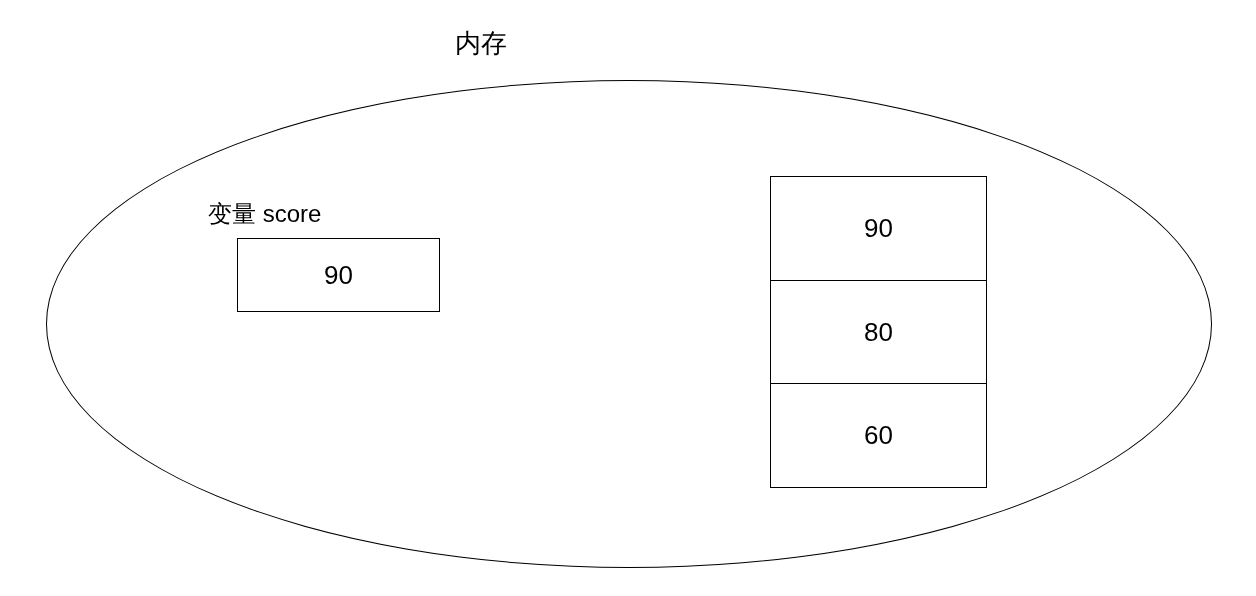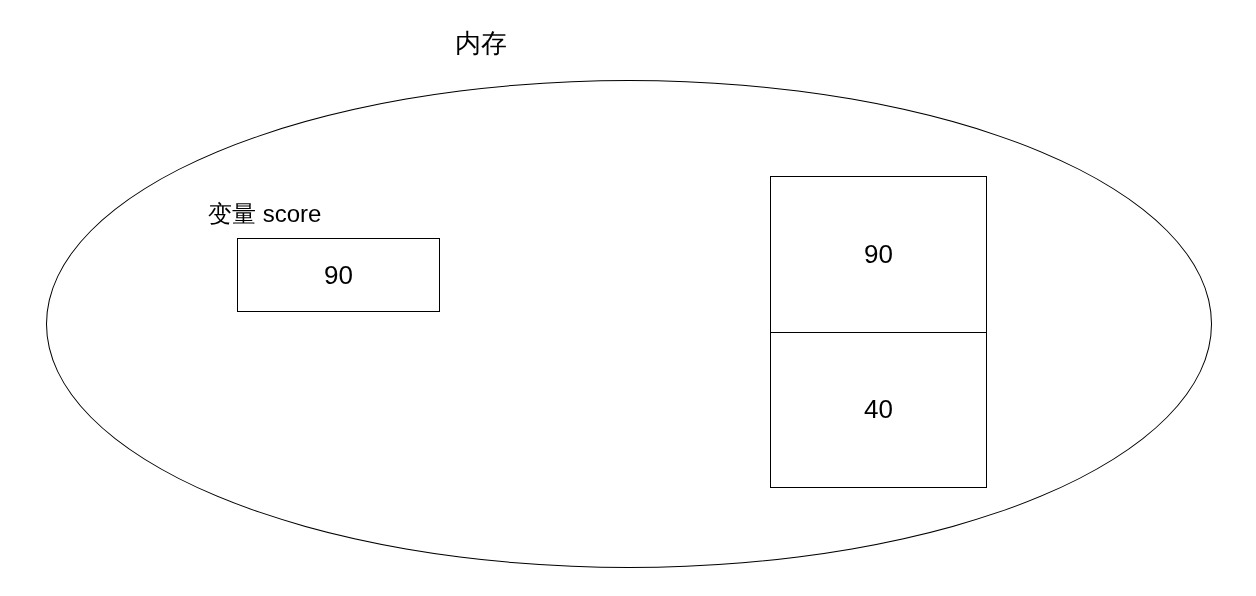--- a/index.html
+++ b/index.html
@@ -98,16 +98,17 @@
 
   <div class="var-label">变量 score</div>
 
   <div class="var-box">
     <span>90</span>
   </div>
 
 
   <div class="array-box">
     <div class="array-cell">90</div>
-    <div class="array-cell">40</div>
+    <div class="array-cell">80</div>
+    <div class="array-cell">60</div>
   </div>
 
 </div>
 
 </body></html>

